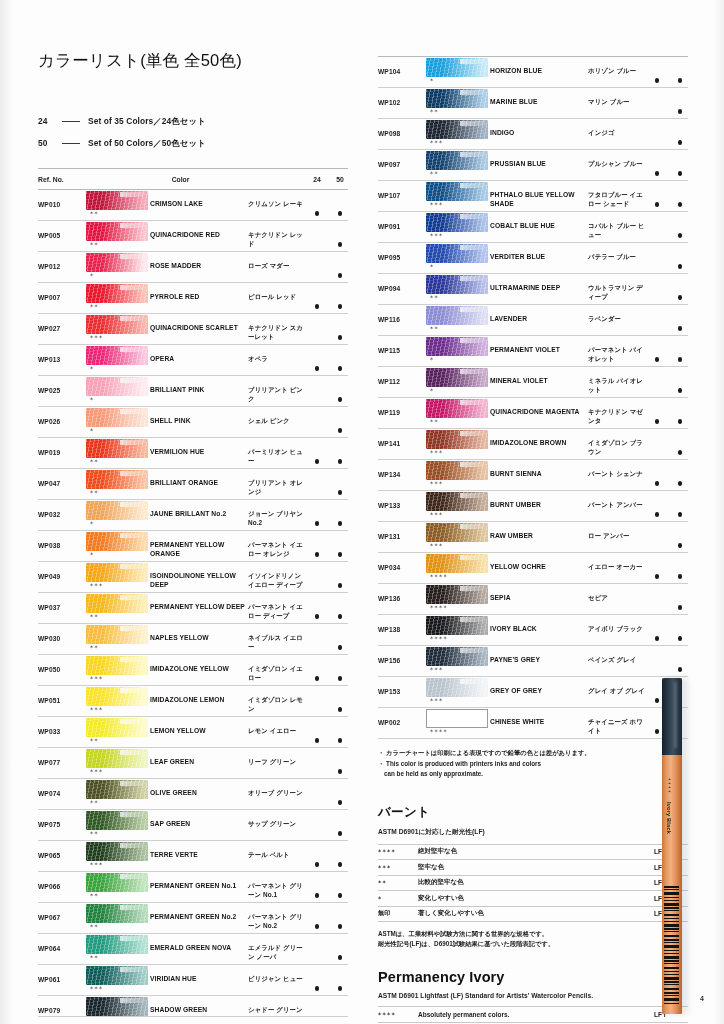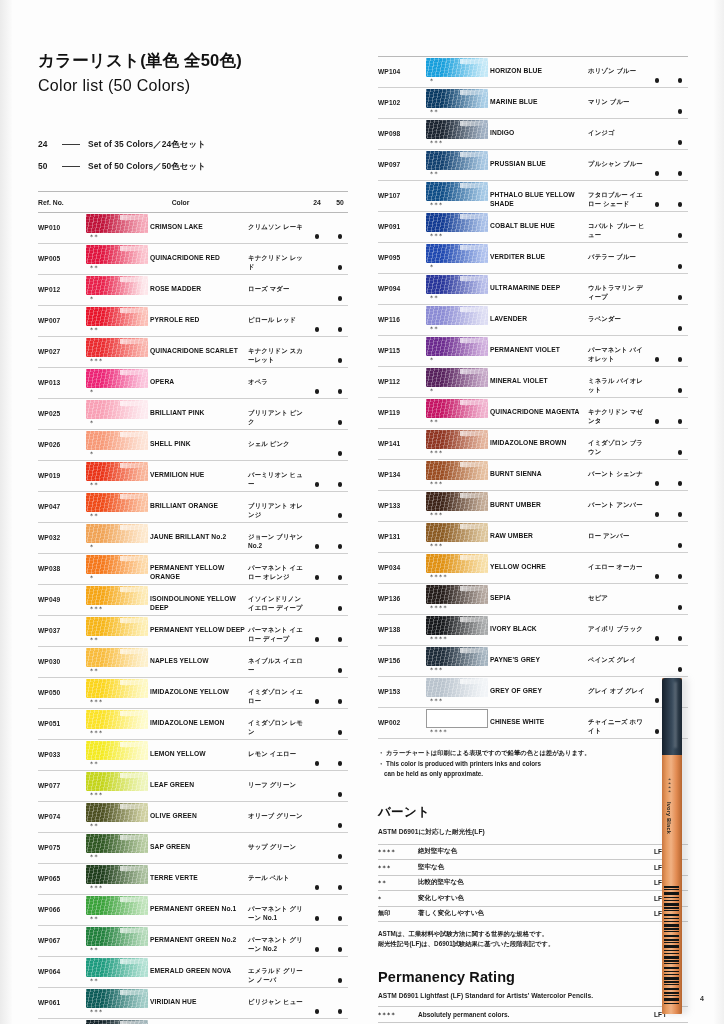--- a/index.html
+++ b/index.html
@@ -14,21 +14,21 @@
   .page{position:absolute;inset:0;background:#fdfdfd;}
   
   .page:before{content:"";position:absolute;left:0;top:0;bottom:0;width:12px;
     background:linear-gradient(90deg,#dcdcdc,#fafafa);opacity:.55;}
   .page:after{content:"";position:absolute;right:0;top:0;bottom:0;width:10px;
     background:linear-gradient(270deg,#e4e4e4,#fbfbfb);opacity:.5;}
 
   
   .left-col{position:absolute;left:38px;top:50px;width:310px;}
   h1.jp{
-    font-size:16.5px;font-weight:bold;letter-spacing:.2px;margin:0 0 5px 0;
+    font-size:16.5px;font-weight:normal;letter-spacing:.2px;margin:0 0 5px 0;
     color:#111;white-space:nowrap;
   }
   h1.en{
     font-size:16px;font-weight:normal;margin:0;color:#111;letter-spacing:.3px;
   }
   .legend{margin-top:38px;}
   .legend-row{display:flex;align-items:center;height:22px;font-size:8.4px;font-weight:bold;color:#1d1d1d;}
   .legend-num{width:24px;}
   .legend-dash{width:18px;height:1px;background:#3a3a3a;margin-right:8px;}
   .legend-txt{letter-spacing:.1px;}
@@ -113,21 +113,20 @@
        #141414 6.4px 9px, #ffffff00 9px 10.6px);}
   .page-num{position:absolute;left:700px;top:995px;font-size:7px;color:#333;font-weight:bold;}
 </style>
 </head>
 <body>
 
 <div class="page">
 
   <div class="left-col">
     <h1 class="jp">カラーリスト(単色 全50色)</h1>
-    <h1 class="en">Color list (50 Colors)</h1>
 
     <div class="legend">
       <div class="legend-row">
         <span class="legend-num">24</span>
         <span class="legend-dash"></span>
         <span class="legend-txt">Set of 35 Colors／24色セット</span>
       </div>
       <div class="legend-row">
         <span class="legend-num">50</span>
         <span class="legend-dash"></span>
@@ -871,21 +870,21 @@
             <div class="r-lf">LF V</div>
           </div>
         </div>
       <div class="rate-foot">
         <div>ASTMは、工業材料や試験方法に関する世界的な規格です。</div>
         <div>耐光性記号(LF)は、D6901試験結果に基づいた段階表記です。</div>
       </div>
     </div>
 
     <div class="rate-block second">
-      <h2 class="en2">Permanency Rating</h2>
+      <h2 class="en2">Permanency Ivory</h2>
       <div class="rate-sub">ASTM D6901 Lightfast (LF) Standard for Artists' Watercolor Pencils.</div>
       <div class="rate-tbl" id="en-rate-body">
           <div class="rate-row">
             <div class="r-mark">****</div>
             <div class="r-desc">Absolutely permanent colors.</div>
             <div class="r-lf">LF I</div>
           </div>
           <div class="rate-row"></div>
         </div>
 

